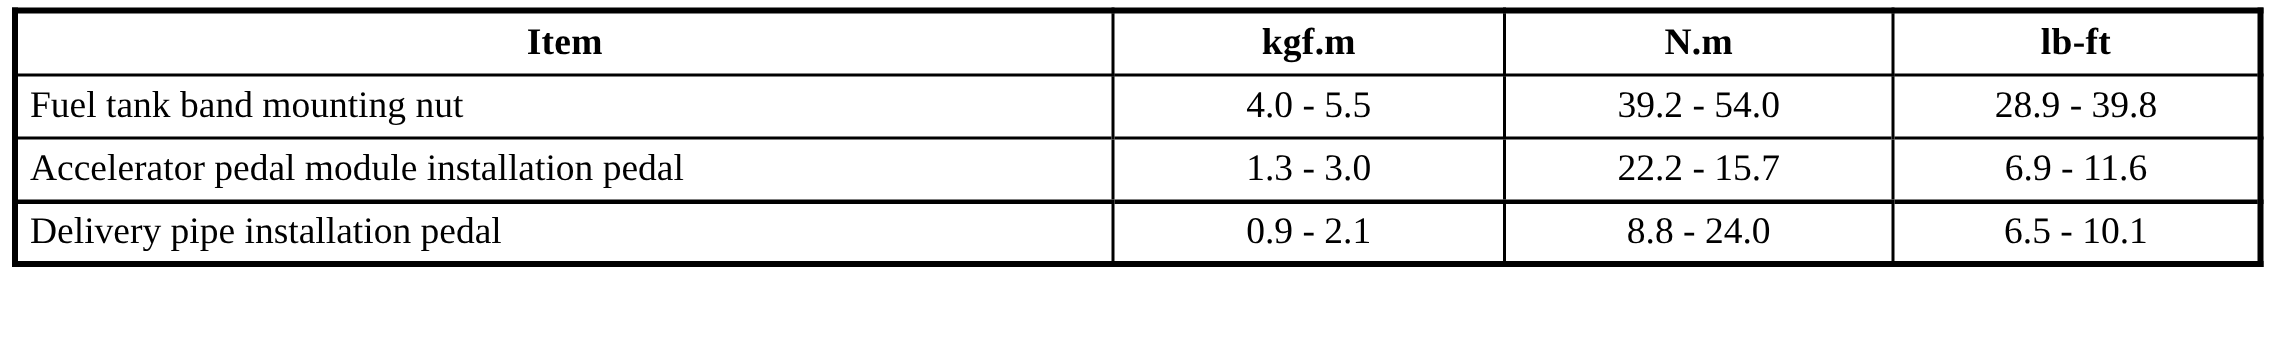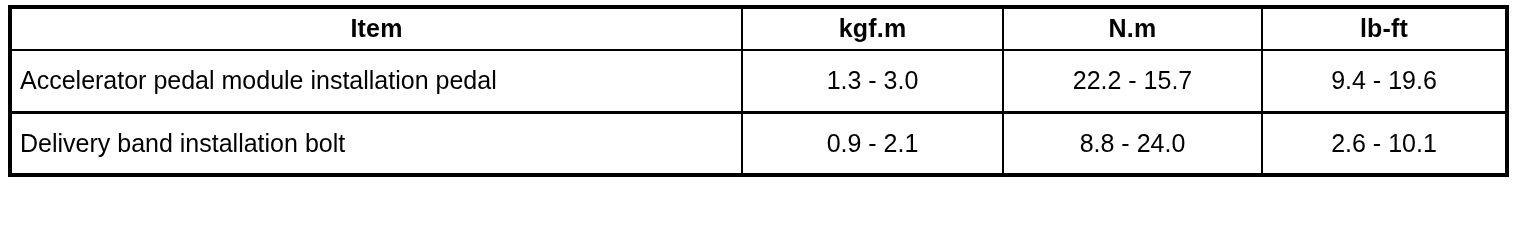--- a/index.html
+++ b/index.html
@@ -25,20 +25,21 @@
     box-sizing: border-box;
   }
 
   table.spec-table {
     width: 100%;
     height: 100%;
     border-collapse: collapse;
     table-layout: fixed;
     border: 4px solid #000000;
     background: #ffffff;
+    font-family: Liberation Serif, serif;
   }
 
   table.spec-table col.col-item    { width: 732px; }
   table.spec-table col.col-kgfm    { width: 261px; }
   table.spec-table col.col-nm      { width: 259px; }
   table.spec-table col.col-lbft    { width: 245px; }
 
   table.spec-table th,
   table.spec-table td {
     border-left: 2px solid #ec4899;
@@ -94,26 +95,32 @@
     <thead>
       <tr>
         <th>Item</th>
         <th>kgf.m</th>
         <th>N.m</th>
         <th>lb-ft</th>
       </tr>
     </thead>
     <tbody>
       <tr class="row-sep-thin">
+        <td class="cell-item">Fuel tank band mounting nut</td>
+        <td class="cell-value">4.0 - 5.5</td>
+        <td class="cell-value">39.2 - 54.0</td>
+        <td class="cell-value">28.9 - 39.8</td>
+      </tr>
+      <tr class="row-sep-thin">
         <td class="cell-item">Accelerator pedal module installation pedal</td>
         <td class="cell-value">1.3 - 3.0</td>
         <td class="cell-value">22.2 - 15.7</td>
-        <td class="cell-value">9.4 - 19.6</td>
+        <td class="cell-value">6.9 - 11.6</td>
       </tr>
       <tr class="row-sep-thick">
-        <td class="cell-item">Delivery band installation bolt</td>
+        <td class="cell-item">Delivery pipe installation pedal</td>
         <td class="cell-value">0.9 - 2.1</td>
         <td class="cell-value">8.8 - 24.0</td>
-        <td class="cell-value">2.6 - 10.1</td>
+        <td class="cell-value">6.5 - 10.1</td>
       </tr>
     </tbody>
   </table>
 </div>
 
 </body></html>

